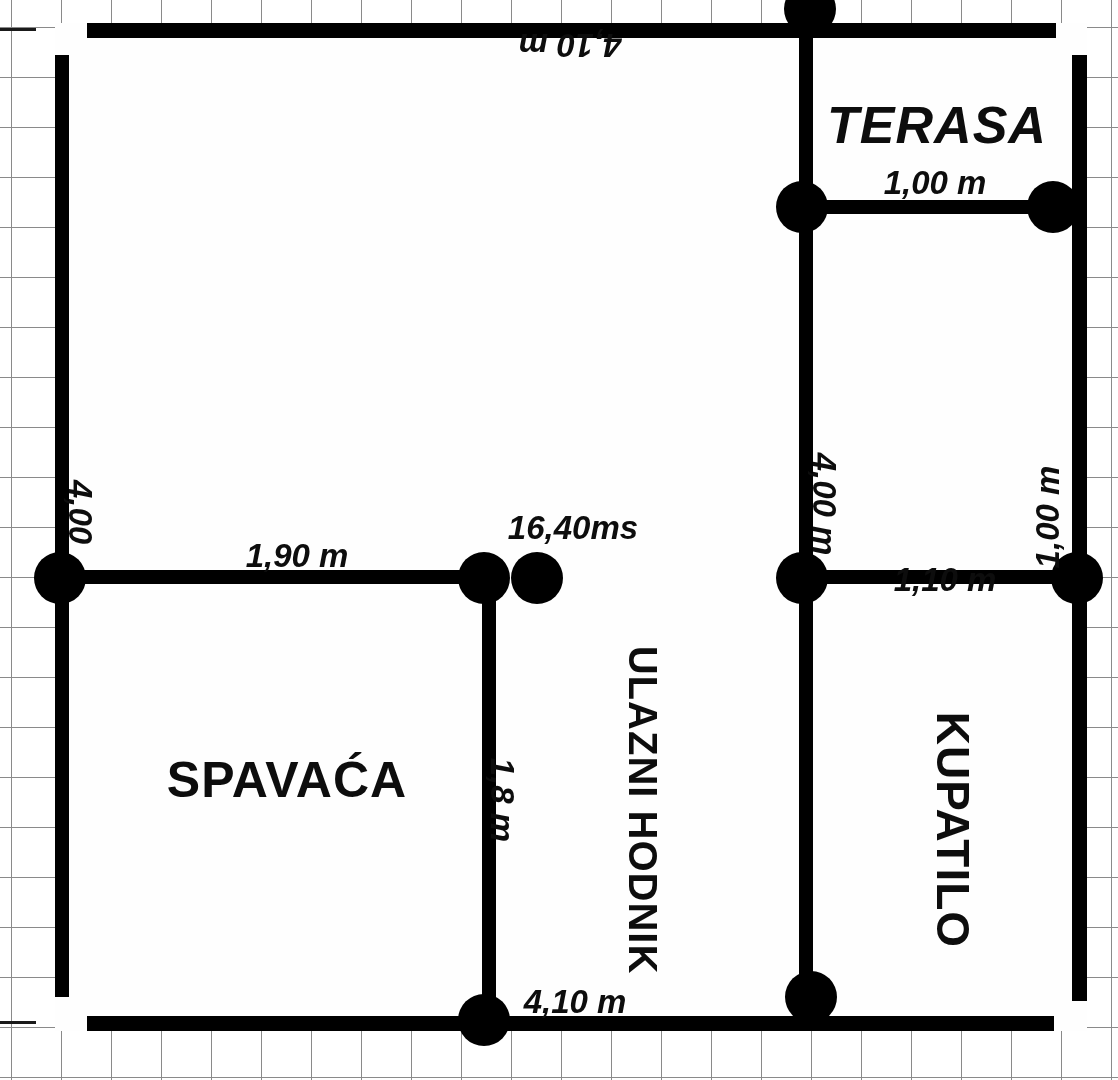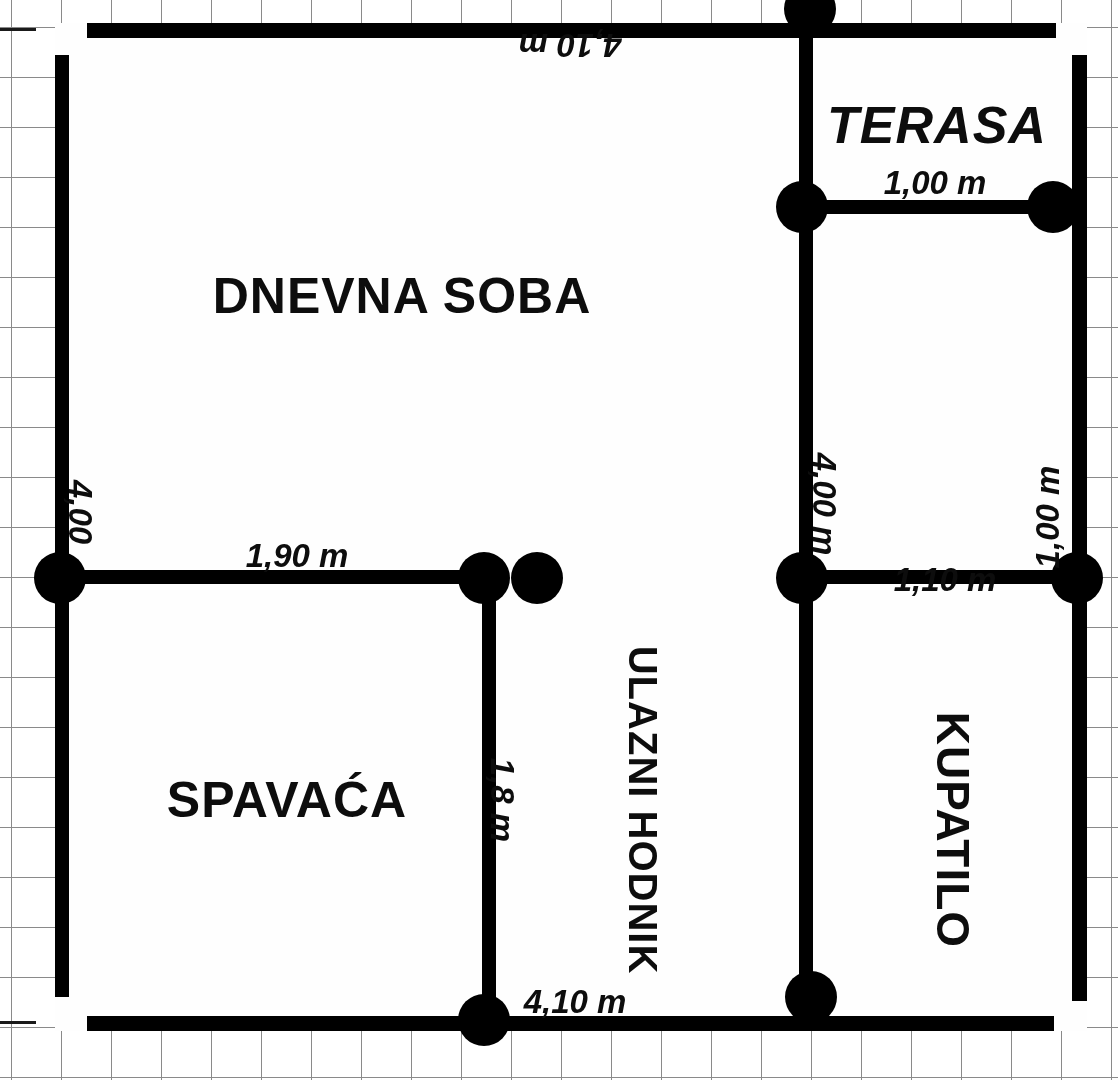--- a/index.html
+++ b/index.html
@@ -44,21 +44,21 @@
   [data-name="node-bedroom-bottom"]{left:484px;top:1020px;}
   [data-name="node-hall-bottom"]{left:811px;top:997px;}
 
   .room-label{
     position:absolute;transform:translate(-50%,-50%);
     font-weight:bold;color:#0d0d0d;white-space:nowrap;letter-spacing:1px;
   }
   [data-name="room-label-dnevna-soba"]{left:402px;top:296px;font-size:50px;}
   [data-name="room-label-terasa"]{left:937px;top:125px;font-size:52px;font-style:italic;}
   [data-name="room-label-kuhinja"]{left:942px;top:361px;font-size:52px;}
-  [data-name="room-label-spavaca"]{left:287px;top:780px;font-size:50px;margin-top:20px;}
+  [data-name="room-label-spavaca"]{left:287px;top:780px;font-size:50px;}
   [data-name="room-label-ulazni-hodnik"]{left:642px;top:810px;font-size:40px;transform:translate(-50%,-50%) rotate(90deg);}
   [data-name="room-label-kupatilo"]{left:953px;top:830px;font-size:46px;transform:translate(-50%,-50%) rotate(90deg);}
 
   .dim{
     position:absolute;transform:translate(-50%,-50%);
     font-style:italic;font-weight:bold;color:#0d0d0d;white-space:nowrap;font-size:33px;
   }
   [data-name="dim-top-width"]{left:570px;top:45px;transform:translate(-50%,-50%) rotate(180deg);}
   [data-name="dim-terasa-width"]{left:935px;top:183px;}
   [data-name="dim-left-height"]{left:80px;top:512px;transform:translate(-50%,-50%) rotate(90deg);}
@@ -95,29 +95,29 @@
   <div class="node" data-name="node-terasa-left"></div>
   <div class="node" data-name="node-terasa-right"></div>
   <div class="node" data-name="node-left-junction"></div>
   <div class="node" data-name="node-bedroom-junction"></div>
   <div class="node" data-name="node-area-marker"></div>
   <div class="node" data-name="node-hall-junction"></div>
   <div class="node" data-name="node-right-junction"></div>
   <div class="node" data-name="node-bedroom-bottom"></div>
   <div class="node" data-name="node-hall-bottom"></div>
 
-  <div class="room-label" data-name="room-label-dnevna-soba">DNEVNA SOBA</div>
   <div class="room-label" data-name="room-label-terasa">TERASA</div>
   <div class="room-label" data-name="room-label-spavaca">SPAVAĆA</div>
   <div class="room-label" data-name="room-label-ulazni-hodnik">ULAZNI HODNIK</div>
   <div class="room-label" data-name="room-label-kupatilo">KUPATILO</div>
 
   <div class="dim" data-name="dim-top-width">4,10 m</div>
   <div class="dim" data-name="dim-terasa-width">1,00 m</div>
   <div class="dim" data-name="dim-left-height">4,00</div>
   <div class="dim" data-name="dim-bedroom-door">1,90 m</div>
+  <div class="dim" data-name="dim-area">16,40ms</div>
   <div class="dim" data-name="dim-kitchen-height">4,00 m</div>
   <div class="dim" data-name="dim-kitchen-right-height">1,00 m</div>
   <div class="dim" data-name="dim-kitchen-door">1,10 m</div>
   <div class="dim" data-name="dim-hall-width">1,8 m</div>
   <div class="dim" data-name="dim-bottom-width">4,10 m</div>
 
 </div>
 
 </body></html>

